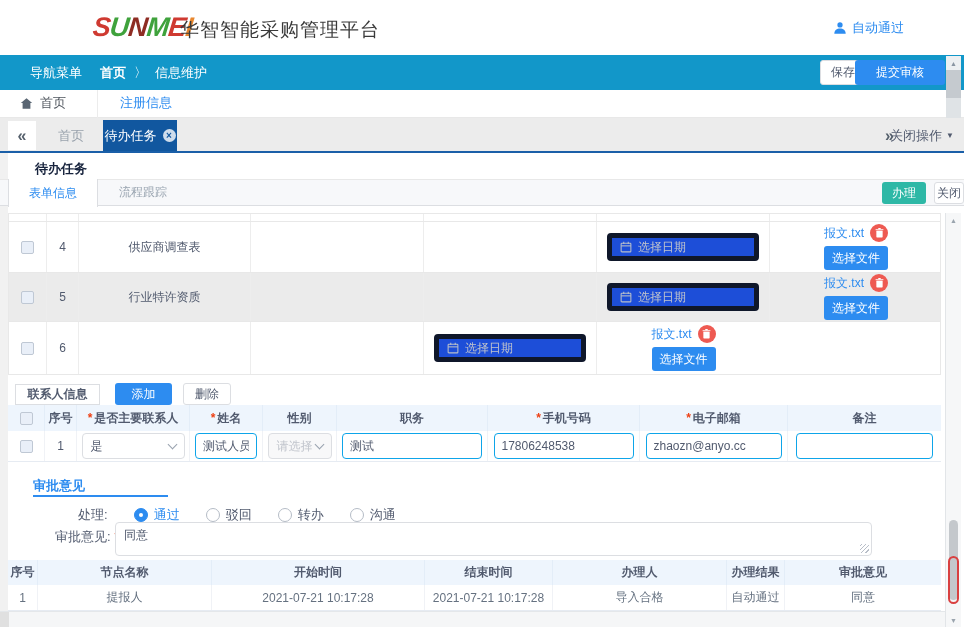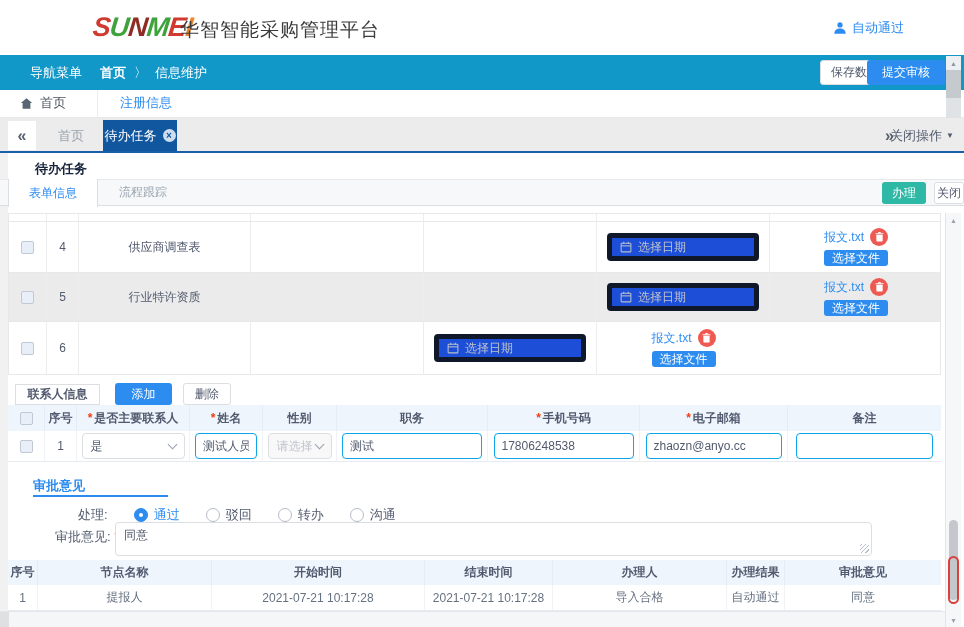--- a/index.html
+++ b/index.html
@@ -13,21 +13,21 @@
 .app-title{left:180px;top:17px;font-size:19px;color:#3a3a3a;letter-spacing:1px}
 .user-menu{right:60px;top:19px;display:flex;align-items:center;gap:5px;color:#2d8cf0;font-size:13px;cursor:pointer}
 
 
 .navbar{left:0;top:55px;width:964px;height:35px;background:#1297c9;color:#fff;display:flex;align-items:center}
 .nav-menu{position:absolute;left:30px;font-size:13px}
 .crumbs{position:absolute;left:100px;font-size:13px;display:flex;gap:8px;align-items:center}
 .crumb-root{font-weight:bold}
 .btn{display:inline-flex;align-items:center;justify-content:center;border-radius:3px;font-size:12px;cursor:pointer;border:1px solid transparent}
 .btn-save{position:absolute;right:74px;top:5px;height:25px;padding:0 10px;background:#fff;color:#515a6e;border-color:#dcdee2}
-.btn-submit{position:absolute;right:19px;top:5px;height:25px;padding:0 14px;background:#2d8cf0;color:#fff}
+.btn-submit{position:absolute;right:19px;top:5px;height:25px;padding:0 20px;background:#2d8cf0;color:#fff}
 
 
 .subheader{left:0;top:90px;width:964px;height:28px;background:#fff;border-bottom:1px solid #e8e8e8}
 .side-divider{left:97px;top:90px;width:1px;height:28px;background:#ececec}
 .side-home{left:20px;top:94px;display:flex;align-items:center;gap:7px;color:#51575f;font-size:13px;cursor:pointer}
 .reg-tab{left:120px;top:94px;color:#2d8cf0;font-size:13px;cursor:pointer}
 
 
 .tabstrip{left:0;top:118px;width:964px;height:33px;background:#ececec}
 .tab-back{left:8px;top:121px;width:28px;height:29px;background:#fff;display:flex;align-items:center;justify-content:center;font-size:16px;font-weight:bold;color:#55606c;cursor:pointer}
@@ -55,21 +55,21 @@
 .att-row>div:last-child{border-right:none}
 .r-sliver{height:8px}
 .r4{height:51px}.r5{height:49px;background:#ebebeb}.r6{height:53px}
 .cbx{width:13px;height:13px;border:1px solid #bfc8d4;background:#e9eff8;border-radius:2px;cursor:pointer}
 .att-name{color:#515a6e}
 .date-field{width:152px;height:28px;border:5px solid #0f172a;border-radius:4px;background:#1d4ed8;display:flex;align-items:center;gap:6px;padding:0 8px;color:#c0c4cc;cursor:text}
 .file-cell{display:flex;flex-direction:column;align-items:center;gap:4px;justify-content:center}
 .file-line{display:flex;align-items:center;gap:6px}
 .file-link{color:#2d8cf0;cursor:pointer}
 .del-btn{width:18px;height:18px;border-radius:50%;background:#ee5a52;display:flex;align-items:center;justify-content:center;cursor:pointer}
-.btn-choose{width:64px;height:16px;background:#2d8cf0;color:#fff}
+.btn-choose{width:64px;height:24px;background:#2d8cf0;color:#fff}
 
 
 .ct-label{left:15px;top:384px;width:85px;height:21px;border:1px solid #dcdee2;background:#fff;display:flex;align-items:center;justify-content:center;font-weight:bold;color:#515a6e}
 .btn-add{left:115px;top:383px;width:57px;height:22px;background:#2d8cf0;color:#fff}
 .btn-del{left:183px;top:383px;width:48px;height:22px;background:#fff;color:#515a6e;border-color:#dcdee2}
 .ct-table{left:8px;top:405px;width:933px}
 .ct-row{display:grid;grid-template-columns:37px 32px 113px 73px 74px 151px 152px 148px 153px}
 .ct-head{background:#eef5fd;height:26px}
 .ct-head>div{display:flex;align-items:center;justify-content:center;font-weight:bold;color:#515a6e;border-right:1px solid #e3edf8}
 .ct-head>div:last-child{border-right:none}

